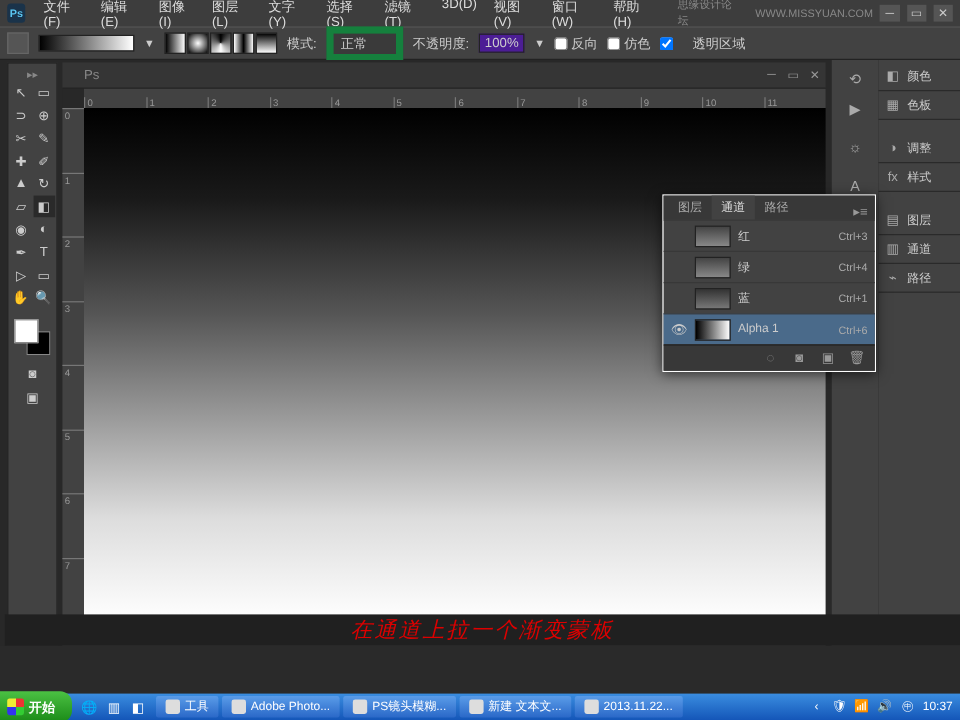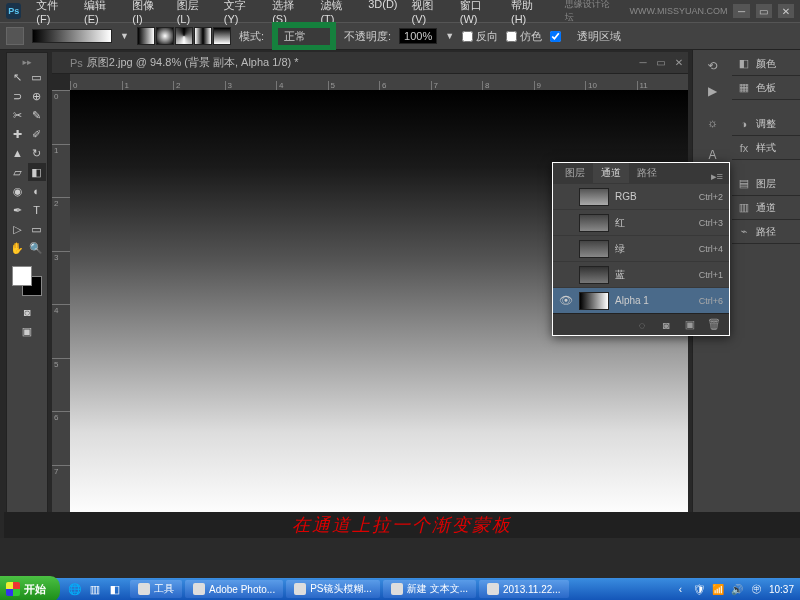--- a/index.html
+++ b/index.html
@@ -16,21 +16,21 @@
 .grad-swatch { width: 18px; height: 18px; background: #555; border: 1px solid #666; }
 .grad-preview { width: 80px; height: 14px; background: linear-gradient(90deg, #000, #fff); border: 1px solid #222; cursor: pointer; }
 .grad-type { display: flex; gap: 1px; }
 .grad-type-btn { width: 18px; height: 18px; border: 1px solid #222; cursor: pointer; }
 .gt1 { background: linear-gradient(90deg, #000, #fff); }
 .gt2 { background: radial-gradient(#fff, #000); }
 .gt3 { background: conic-gradient(#000, #fff, #000); }
 .gt4 { background: linear-gradient(90deg, #fff, #000, #fff); }
 .gt5 { background: linear-gradient(#000, #fff); }
 .mode-dd { background: #3a3a3a; border: 6px solid #15803d; color: #ccc; padding: 1px 24px 1px 6px; font-size: 11px; }
-.opacity-dd { background: #000000; border: 1px solid #222; color: #ccc; padding: 1px 4px; font-size: 11px; }
+.opacity-dd { background: #4c1d95; border: 1px solid #222; color: #ccc; padding: 1px 4px; font-size: 11px; }
 .cb { width: 11px; height: 11px; }
 
 .workspace { position: absolute; top: 50px; left: 0; right: 0; bottom: 62px; display: flex; background: #282828; }
 
 .toolbox { width: 42px; background: #424242; border: 1px solid #222; margin: 2px 0 0 6px; display: flex; flex-direction: column; align-items: center; padding: 4px 2px; gap: 1px; }
 .tool-row { display: flex; gap: 1px; }
 .tool { width: 18px; height: 18px; display: flex; align-items: center; justify-content: center; color: #ccc; font-size: 11px; cursor: pointer; }
 .tool.active { background: #2a2a2a; }
 .fg-bg { position: relative; width: 30px; height: 30px; margin-top: 8px; }
 .fg { position: absolute; top: 0; left: 0; width: 20px; height: 20px; background: #fff; border: 1px solid #888; }
@@ -194,21 +194,20 @@
       <div class="bg"></div>
       <div class="fg"></div>
     </div>
     <div class="tool qm">◙</div>
     <div class="tool">▣</div>
   </div>
 
   <div class="canvas-area">
     <div class="doc-tab">
       <span style="color:#888;margin-right:4px;">Ps</span>
-      <span>原图2.jpg @ 94.8% (背景 副本, Alpha 1/8) *</span>
       <div class="doc-win-btns">
         <div class="doc-btn">─</div>
         <div class="doc-btn">▭</div>
         <div class="doc-btn">✕</div>
       </div>
     </div>
     <div class="canvas-frame">
       <div class="ruler-h">
         <span>0</span>
           <span>1</span>
@@ -292,26 +291,20 @@
 <div class="channels-panel">
   <div class="panel-tabs">
     <div class="ptab">图层</div>
     <div class="ptab active">通道</div>
     <div class="ptab">路径</div>
     <div class="ptab-menu">▸≡</div>
   </div>
   <div id="channel-rows">
       <div class="channel-row">
         <div class="eye"></div>
-    <div class="ch-thumb rgb"></div>
-    <div class="ch-name">RGB</div>
-    <div class="ch-short">Ctrl+2</div>
-      </div>
-      <div class="channel-row">
-        <div class="eye"></div>
     <div class="ch-thumb r"></div>
     <div class="ch-name">红</div>
     <div class="ch-short">Ctrl+3</div>
       </div>
       <div class="channel-row">
         <div class="eye"></div>
     <div class="ch-thumb g"></div>
     <div class="ch-name">绿</div>
     <div class="ch-short">Ctrl+4</div>
       </div>

